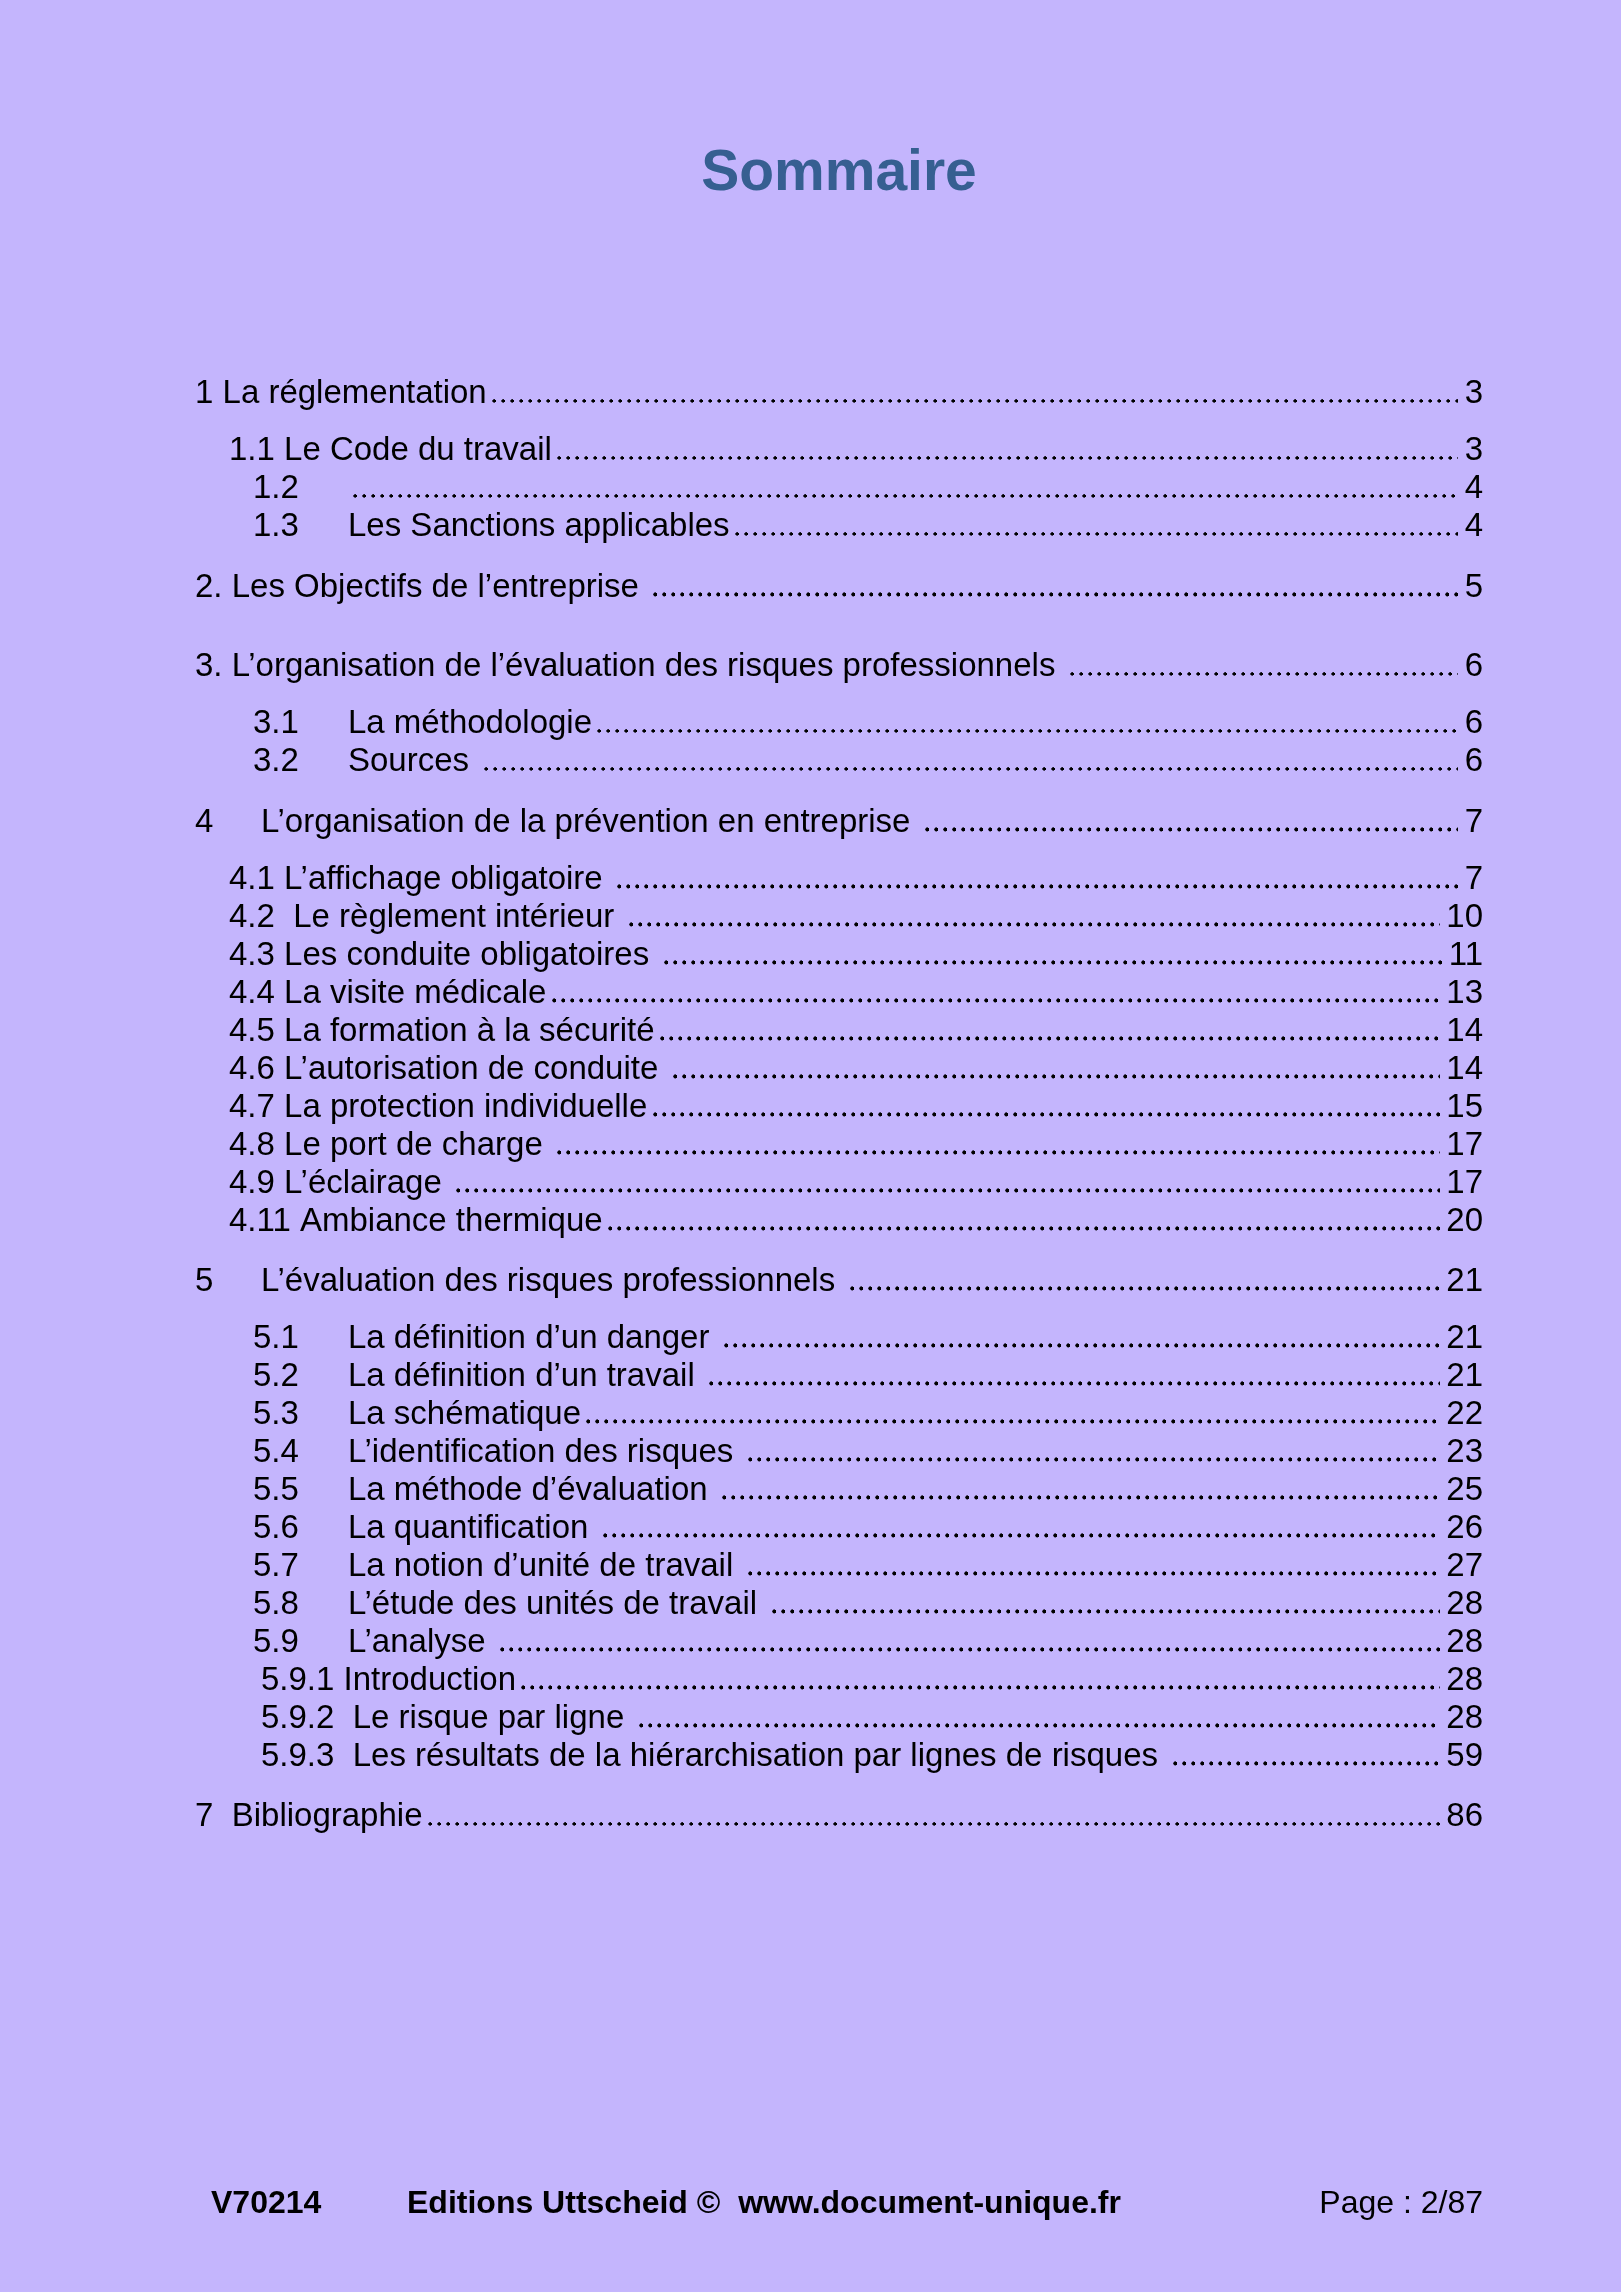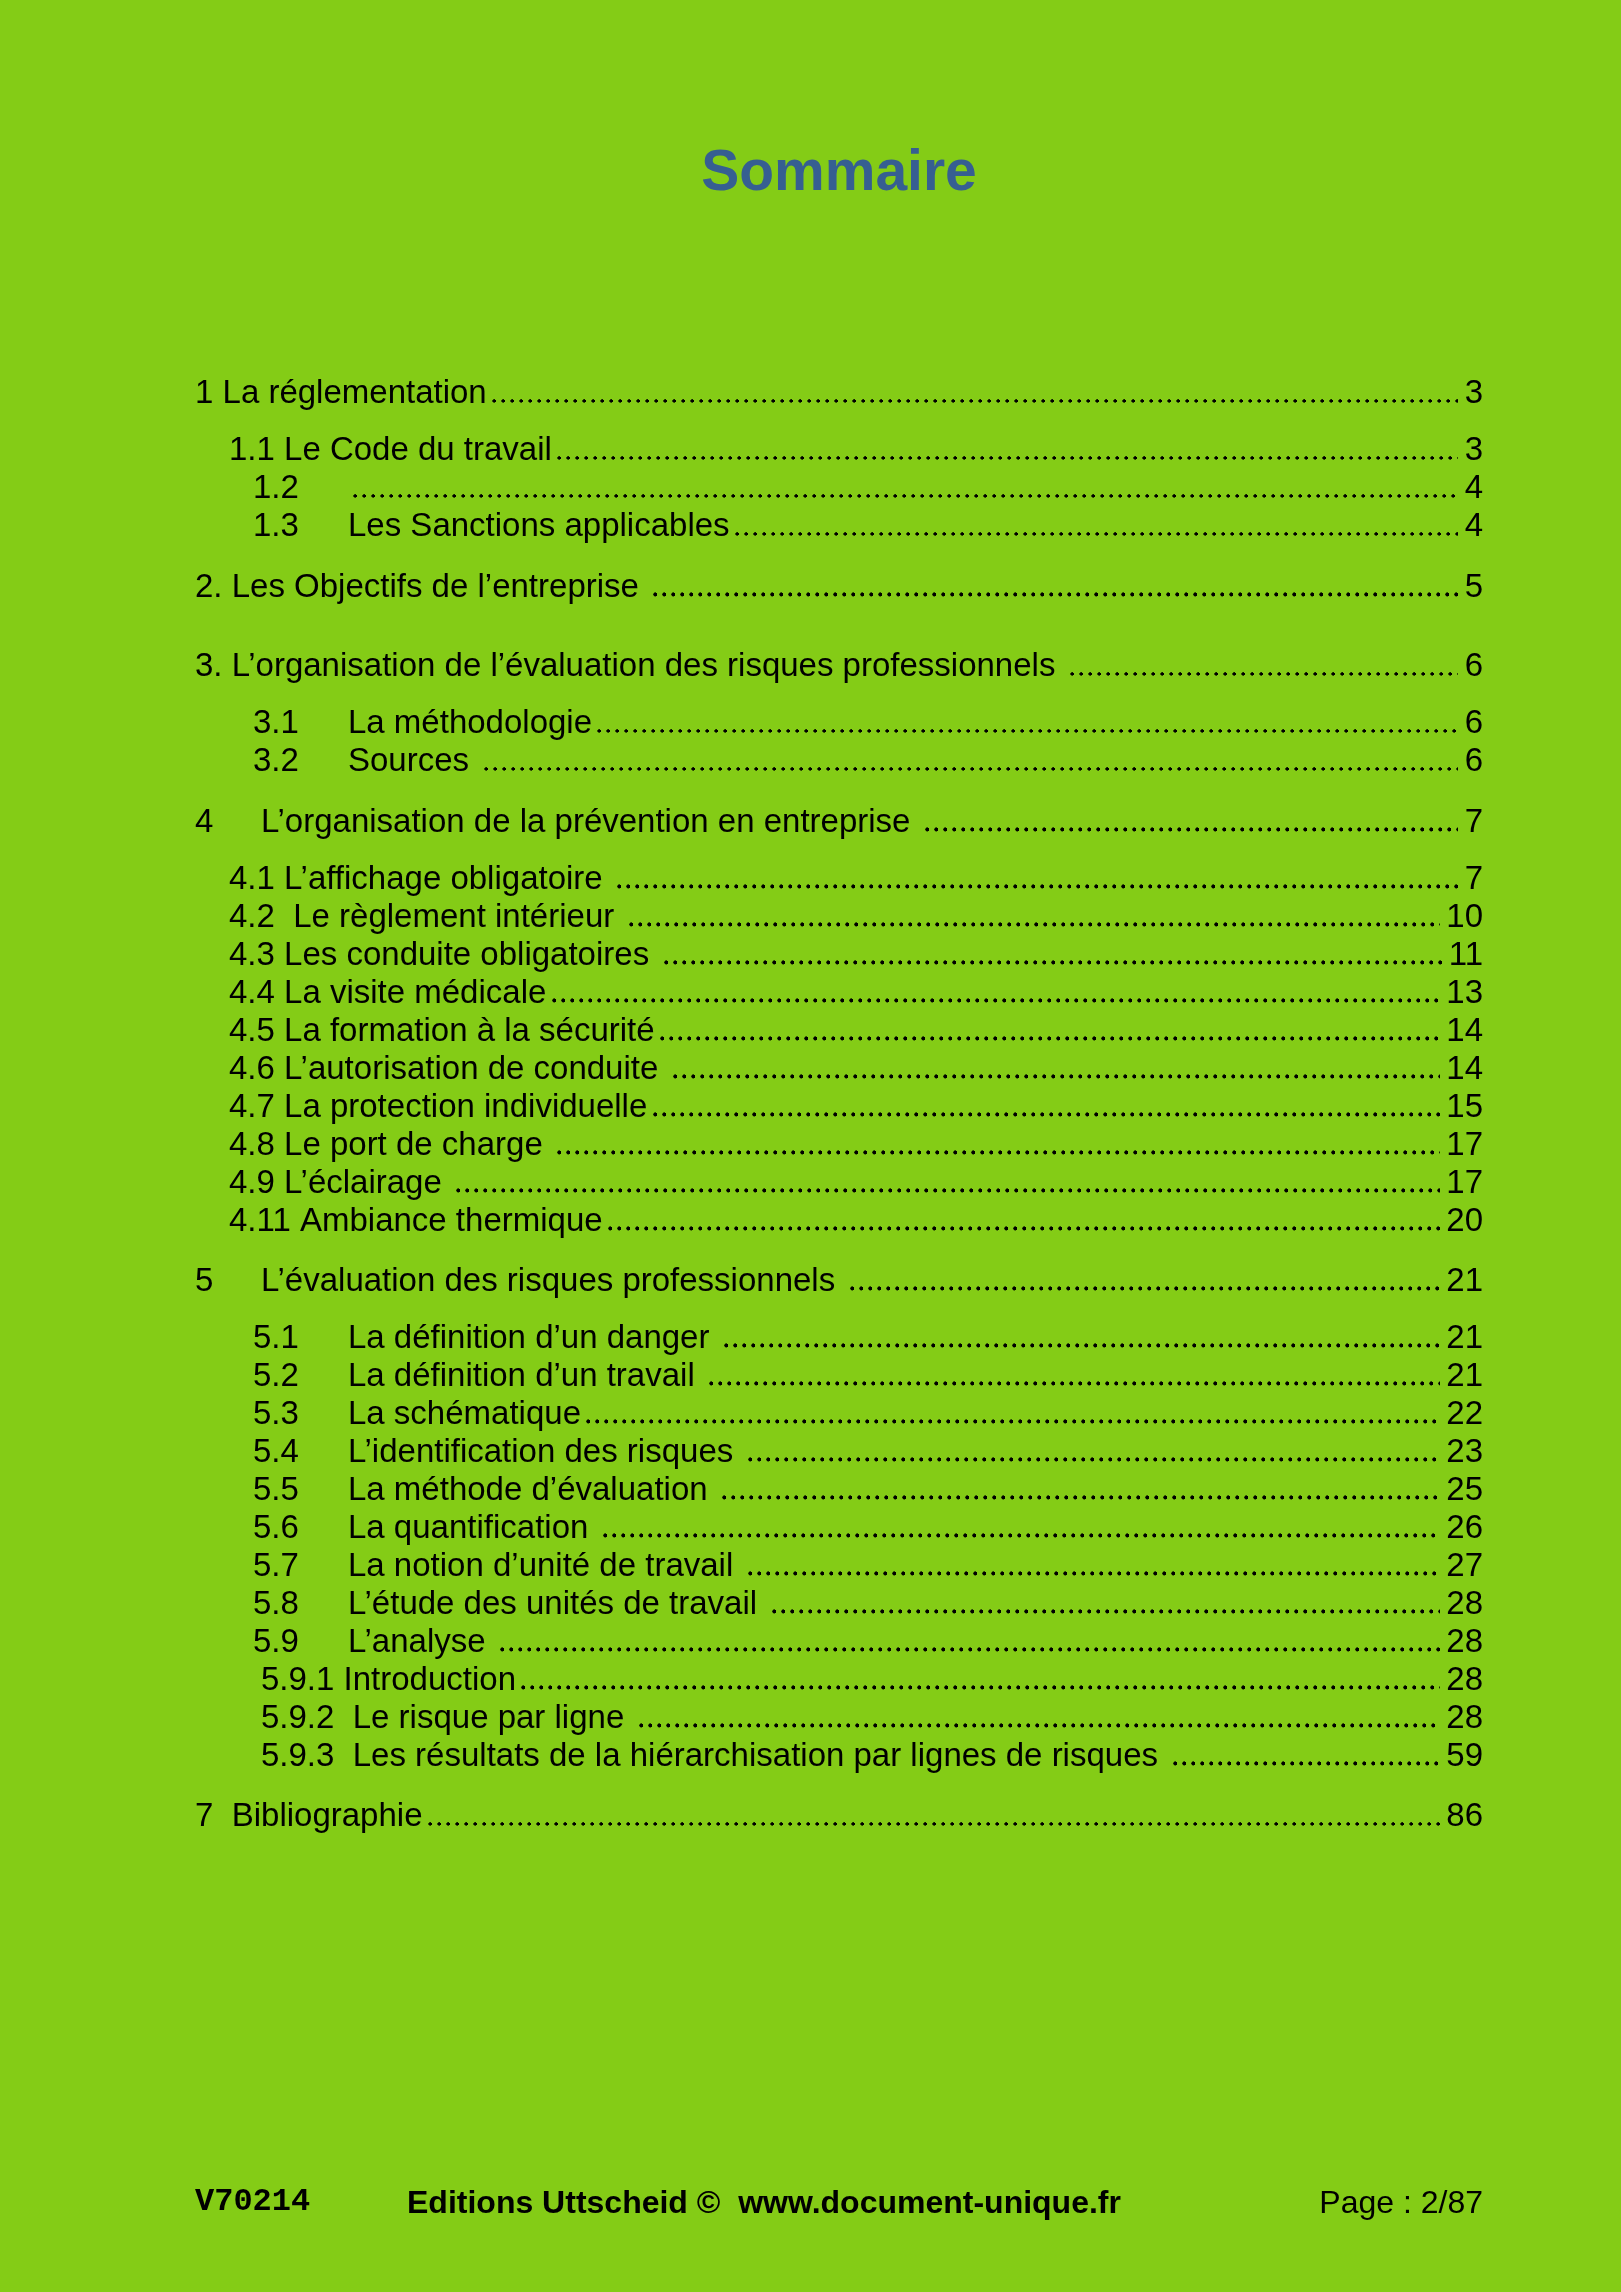--- a/index.html
+++ b/index.html
@@ -1,19 +1,19 @@
 <!DOCTYPE html>
 <html style="font-size:14.3px"><head>
 <meta charset="utf-8">
 <style>
   html,body { margin:0; padding:0; background:#ffffff; }
   .page {
     position:relative;
     width:1621px; height:2293px;
-    background:#84cc16;
+    background:#c4b5fd;
     overflow:hidden;
     font-family:"Liberation Sans", sans-serif;
     color:#000000;
   }
   .content {
     position:absolute;
     left:195px; top:0;
     width:1288px;
   }
   .doc-title {
@@ -51,21 +51,21 @@
   }
   .pg { padding-left:4.5px; text-align:right; }
   .footer {
     position:absolute;
     left:195px; top:2183px;
     width:1288px;
     height:45px;
     font-size:32px;
     line-height:38px;
   }
-  .f-left  { position:absolute; left:0;    font-weight:700; white-space:pre;font-family:Liberation Mono, monospace; }
+  .f-left  { position:absolute; left:16px;    font-weight:700; white-space:pre; }
   .f-center{ position:absolute; left:212px; font-weight:700; white-space:pre; }
   .f-right { position:absolute; right:0;  white-space:pre; }
 </style>
 </head>
 <body>
 
 <div class="page">
   <div class="content">
     <h1 class="doc-title" style="color: rgb(54, 95, 145);">Sommaire</h1>
     <div class="toc">

